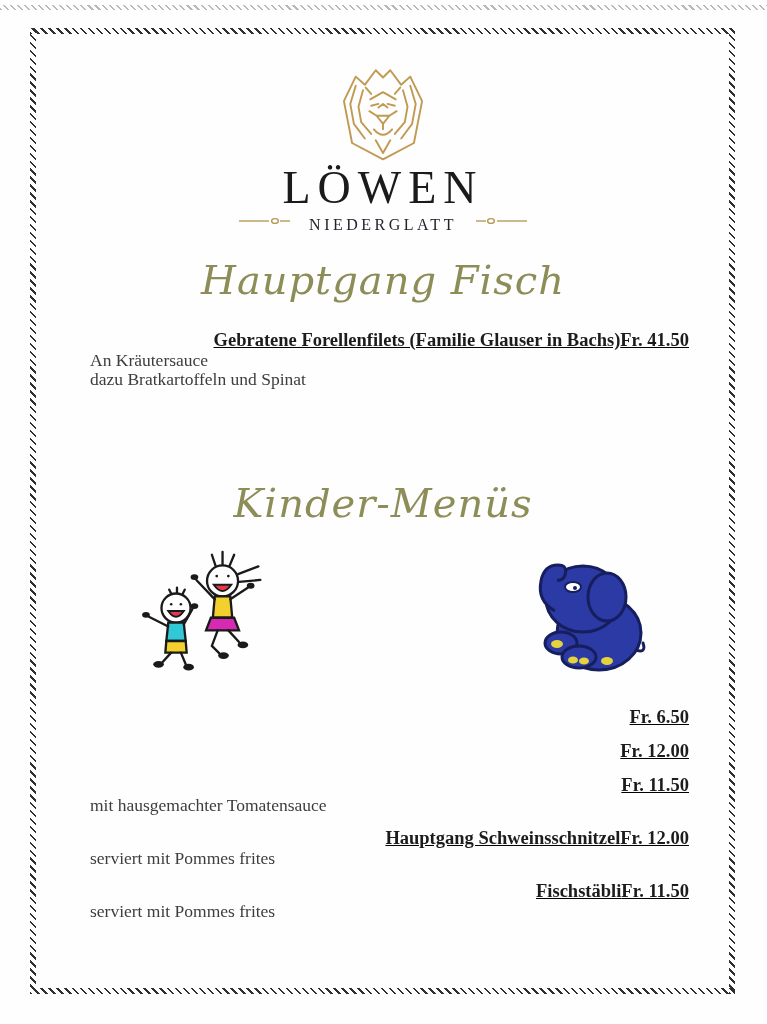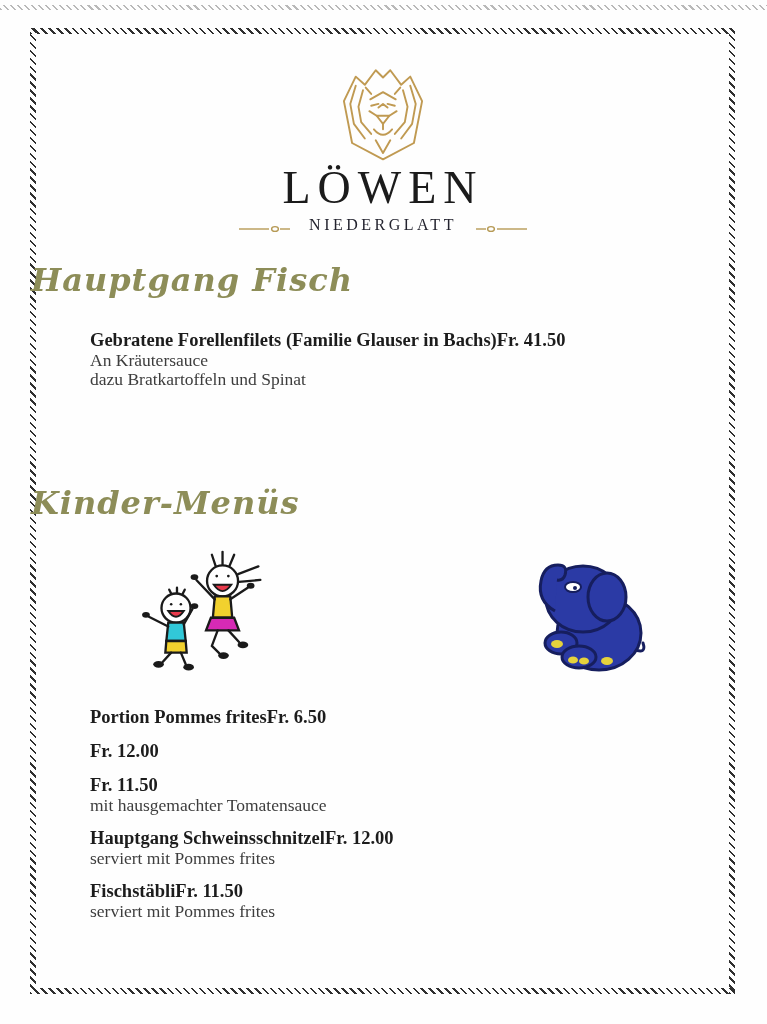--- a/index.html
+++ b/index.html
@@ -27,40 +27,40 @@
 
   .content{position:absolute;left:31px;top:28px;width:704px;}
 
   .logo-wrap{display:flex;justify-content:center;margin-top:35px;}
   .brand-name{
     margin:0;text-align:center;
     font-size:46px;font-weight:400;color:#1b1b1b;
     letter-spacing:7px;line-height:50px;
   }
   .brand-sub-row{
-    display:flex;align-items:flex-end;justify-content:center;gap:18px;
+    display:flex;align-items:flex-start;justify-content:center;gap:18px;
     margin-top:3px;
   }
   .brand-sub{
     font-size:16px;letter-spacing:3.5px;color:#23232e;font-weight:500;
   }
   .section-title{
-    margin:0;text-align:left;
+    margin:0;text-align:center;
     font-family:"DejaVu Serif","Liberation Serif",serif;
-    font-style:italic;font-weight:700;
-    font-size:32px;line-height:48px;color:#8d8d58;letter-spacing:1px;
+    font-style:italic;font-weight:400;
+    font-size:40px;line-height:48px;color:#8d8d58;letter-spacing:1px;
   }
   .st-haupt{margin-top:22px;}
   .st-kinder{margin-top:90px;}
 
   .items{padding:0 46px 0 59px;}
   .items-first{margin-top:26px;}
   .items-kinder{margin-top:32px;}
   .menu-item{margin-bottom:13px;}
-  .item-head{display:flex;justify-content:flex-start;align-items:baseline;}
+  .item-head{display:flex;justify-content:flex-end;align-items:baseline;text-decoration:underline;}
   .item-name{font-size:18.5px;font-weight:700;color:#1c1c1c;line-height:21px;}
   .item-price{font-size:18.5px;font-weight:700;color:#1c1c1c;line-height:21px;white-space:nowrap;}
   .item-desc{font-size:17.5px;color:#3d3d3d;line-height:19px;}
 
   .illustration-row{
     display:flex;justify-content:space-between;align-items:flex-start;
     margin-top:20px;padding:0 82px 0 98px;height:128px;
   }
 </style>
 </head>
@@ -205,21 +205,20 @@
         <ellipse cx="52" cy="113" rx="5" ry="3.6" fill="#e5d23c" stroke="none"></ellipse>
         <ellipse cx="63" cy="114" rx="5" ry="3.6" fill="#e5d23c" stroke="none"></ellipse>
         <ellipse cx="86" cy="114" rx="6" ry="4" fill="#e5d23c" stroke="none"></ellipse>
       </svg>
     </div>
 
     <div class="items items-kinder">
 
       <div class="menu-item">
         <div class="item-head">
-          <span class="item-name">Portion Pommes frites</span>
           <span class="item-price">Fr. 6.50</span>
         </div>
       </div>
 
       <div class="menu-item">
         <div class="item-head">
           <span class="item-price">Fr. 12.00</span>
         </div>
       </div>
 

